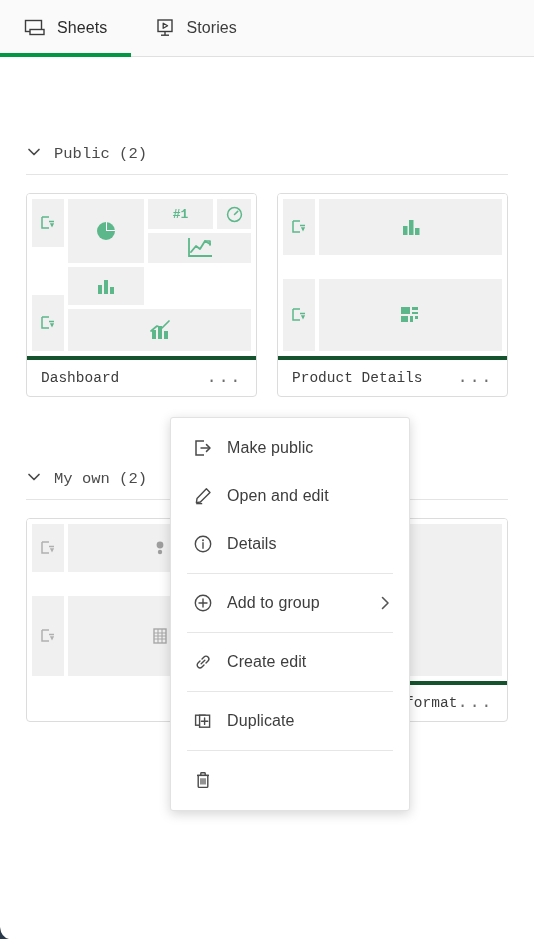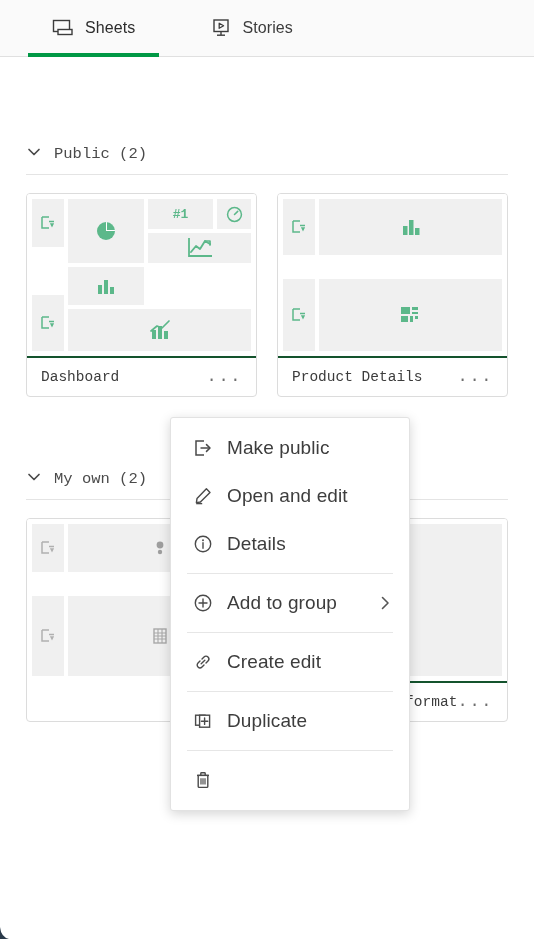--- a/index.html
+++ b/index.html
@@ -15,21 +15,21 @@
   .tabbar {
     position: absolute; top: 0; left: 0;
     width: 534px; height: 57px;
     background: #fafafa;
     border-bottom: 1px solid #e0e0e0;
     display: flex; align-items: center;
   }
   .tab {
     display: flex; align-items: center; gap: 11px;
     height: 57px; padding: 0 24px;
-    cursor: pointer; position: relative; margin-left: 28px;
+    cursor: pointer; position: relative;
   }
   .tab .tlabel {
     font-size: 16px; color: #3c3c3c; letter-spacing: .1px;
   }
   .tab.active .tlabel { color: #2c2c2c; }
   .tab.active::after {
     content: ""; position: absolute; left: 0; right: 0; bottom: 0;
     height: 4px; background: #009845;
   }
   .tab svg { display: block; }
@@ -59,21 +59,21 @@
     height: 162px; background: #fff; padding: 5px;
     display: flex; gap: 4px;
   }
   .thumb-left { width: 32px; display: flex; flex-direction: column; gap: 4px; }
   .thumb-main { flex: 1; display: flex; flex-direction: column; gap: 4px; }
   .tile {
     background: #f0f0f0;
     display: flex; align-items: center; justify-content: center;
   }
   .card-foot {
-    height: 40px; border-top: 2px solid #14532d;
+    height: 40px; border-top: 4px solid #14532d;
     display: flex; align-items: center; justify-content: space-between;
     padding: 0 14px;
   }
   .card-name {
     font-size: 14.5px; color: #3c3c3c; white-space: nowrap;
     overflow: hidden; text-overflow: clip;
   }
   .dots { letter-spacing: 1.6px; color: #6e6e6e; font-size: 17px; line-height: 10px; }
 
   
@@ -90,21 +90,21 @@
   .mi {
     display: flex; align-items: center;
     height: 48px; padding: 0 16px 0 22px;
     cursor: pointer; gap: 0;
   }
   .mi .micon {
     width: 34px; display: flex; align-items: center; justify-content: flex-start;
     color: #4a4a4a; flex: none;
   }
   .mi .mlabel {
-    font-size: 19px; color: #3d3d3d; flex: 1; letter-spacing: .1px;
+    font-size: 16px; color: #3d3d3d; flex: 1; letter-spacing: .1px;
   }
   .mi .mchev { color: #555; display: flex; align-items: center; }
   .msep { height: 1px; background: #e6e6e6; margin: 5px 16px; }
   .mi .aa {
     font-size: 15px; font-weight: 700; color: #3d3d3d;
     font-family: "Liberation Sans", sans-serif;
   }
 
   .cursor-corner {
     position: absolute; left: 0; bottom: 0; width: 16px; height: 18px;

